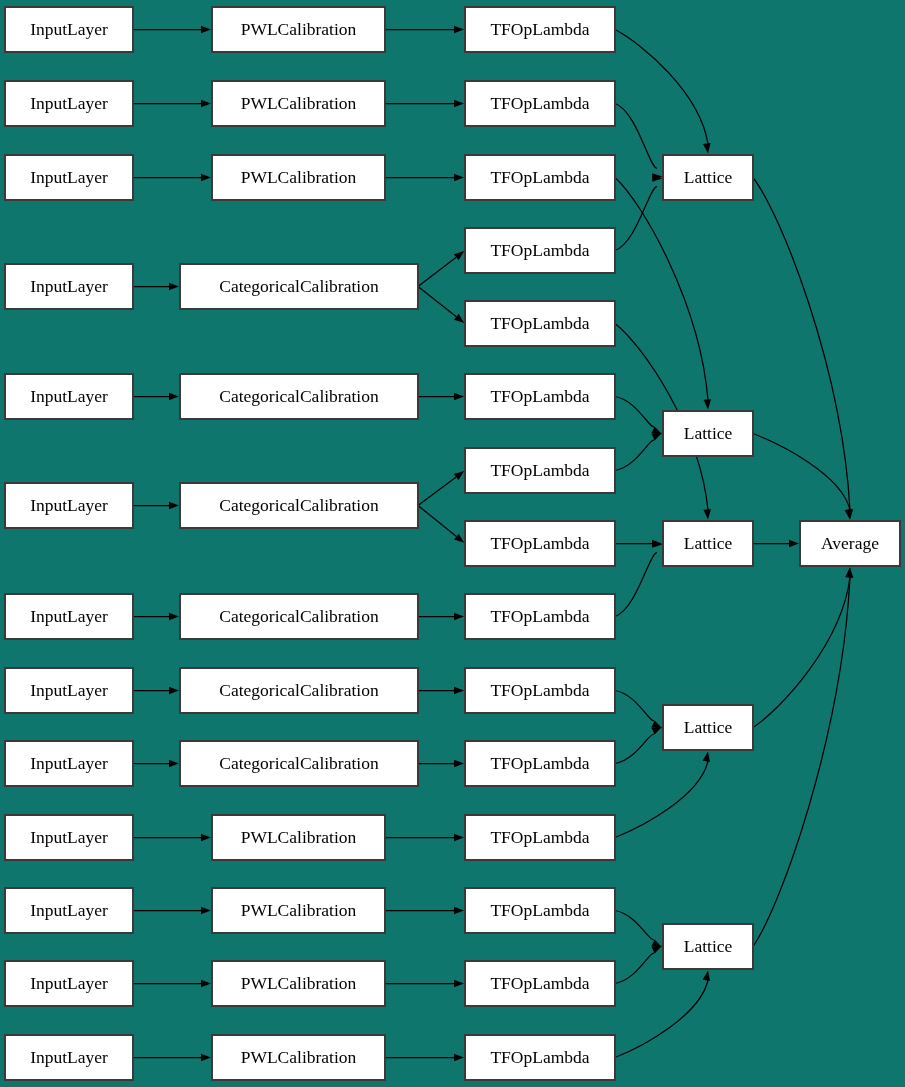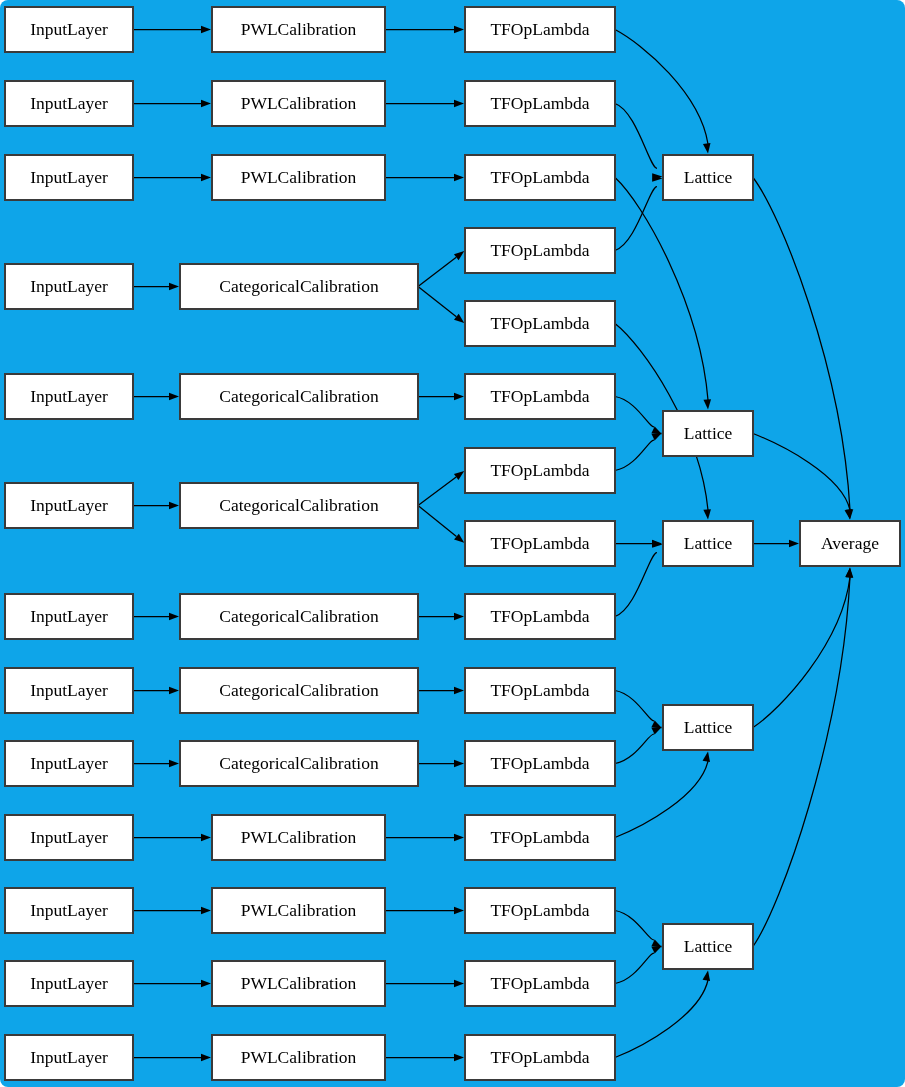--- a/index.html
+++ b/index.html
@@ -4,24 +4,23 @@
 <style>
   html, body {
     margin: 0;
     padding: 0;
     background: #ffffff;
   }
   #graph-root {
     position: relative;
     width: 905px;
     height: 1087px;
-    background: #0ea5e9;
+    background: #0f766e;
     font-family: "Liberation Serif", "DejaVu Serif", serif;
     overflow: hidden;
-    border-radius: 8px;
   }
   #graph-svg {
     position: absolute;
     top: 0; left: 0;
     width: 905px;
     height: 1087px;
   }
   .node-rect {
     fill: #ffffff;
     stroke: #3a3a3a;

